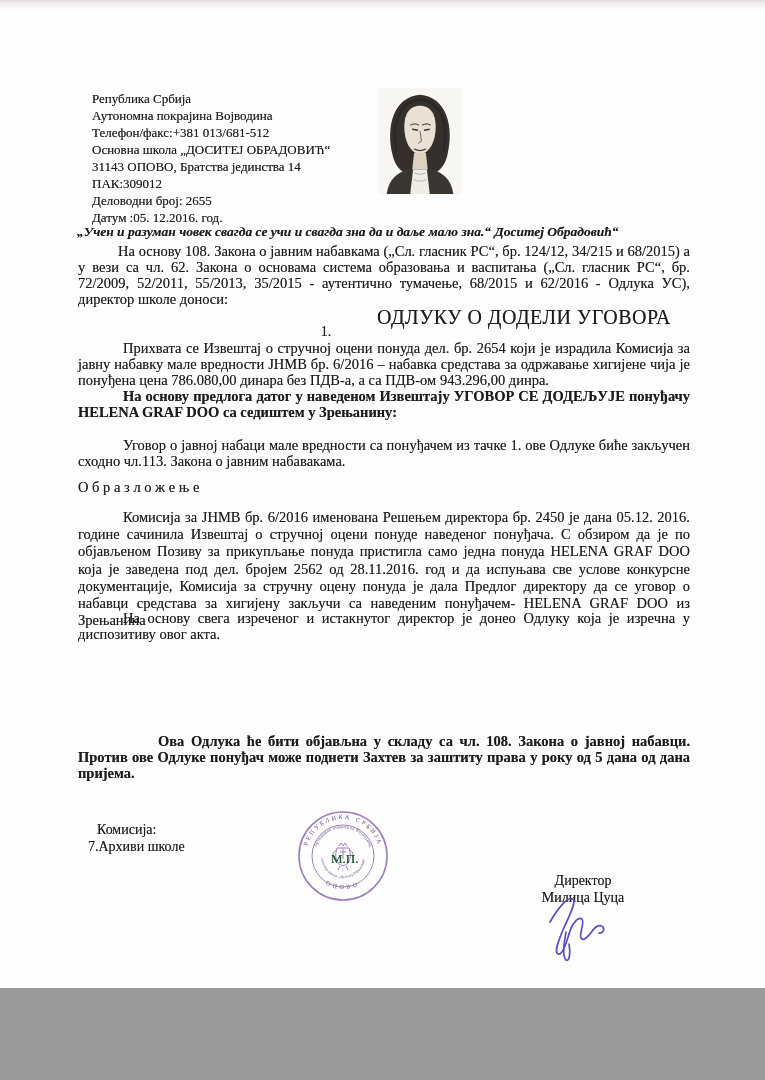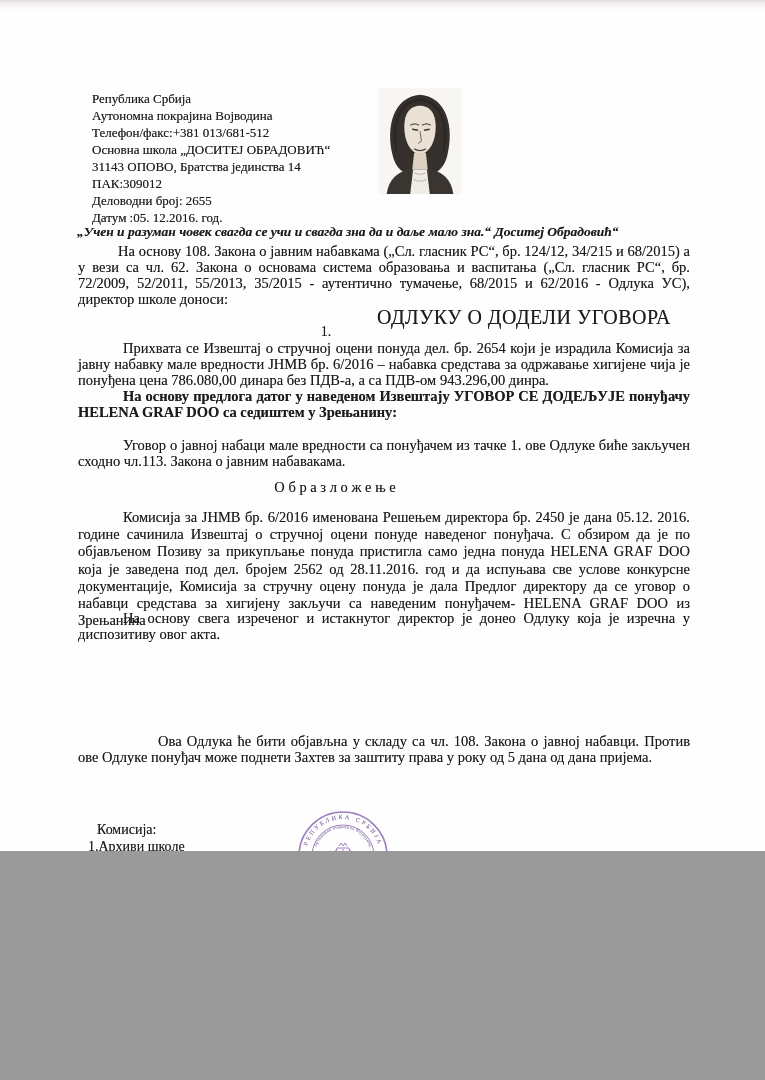--- a/index.html
+++ b/index.html
@@ -1,18 +1,18 @@
 <!DOCTYPE html>
 <html><head>
 <meta charset="utf-8">
 <style>
   html,body{margin:0;padding:0;background:#9a9a9a;}
   .page{
     position:relative;
-    width:765px;height:851px;
+    width:765px;height:988px;
     background:#fefefe;
     overflow:hidden;
     font-family:"Liberation Serif","DejaVu Serif",serif;
     color:#1c1c1c;
   }
   .scan-edge{
     position:absolute;left:0;top:0;width:765px;height:10px;
     background:linear-gradient(to bottom, #d6ccd2 0%, #efe9ec 40%, rgba(255,255,255,0) 100%);
     opacity:.7;
   }
@@ -22,37 +22,37 @@
   }
   .portrait{position:absolute;left:378px;top:88px;width:84px;height:106px;}
   .quote{
     position:absolute;left:77px;top:224px;width:616px;
     font-size:13.5px;font-style:italic;font-weight:bold;white-space:nowrap;
   }
   .body-block{position:absolute;left:78px;width:612px;font-size:14.5px;}
   .just{text-align:justify;}
   .ind45{text-indent:45px;}
   .ind40{text-indent:40px;}
-  .ind80{text-indent:80px;}
+  .ind80{text-indent:80px;font-weight:bold;}
   .intro{top:243px;line-height:16px;}
   .title{top:306px;left:85px;width:586px;text-align:right;font-size:20px;letter-spacing:.5px;white-space:nowrap;}
   .num{top:324px;width:496px;text-align:center;font-size:14px;}
   .p1{top:341px;line-height:15.8px;}
   .p2{top:389px;line-height:15.8px;font-weight:bold;}
   .p3{top:437px;line-height:16px;}
-  .obraz{top:479px;width:514px;text-align:center;}
+  .obraz{top:479px;width:514px;text-align:left;}
   .p4{top:509px;line-height:17.2px;}
   .p5{top:610px;line-height:16px;}
   .pouka{top:692px;padding-left:45px;}
   .p6{top:734px;line-height:15.8px;}
   .deliver{position:absolute;left:88px;top:822px;font-size:14px;line-height:16.5px;}
   .deliver .l1{padding-left:9px;}
   .stamp{position:absolute;left:297px;top:810px;width:92px;height:92px;opacity:.85;}
   .mp{position:absolute;left:331px;top:851px;font-size:13px;color:#14532d;}
-  .director{position:absolute;left:518px;top:872px;width:130px;text-align:right;font-size:14px;line-height:17px;}
+  .director{position:absolute;left:518px;top:872px;width:130px;text-align:center;font-size:14px;line-height:17px;}
   .signature{position:absolute;left:536px;top:892px;width:84px;height:70px;}
   .soft{text-shadow:0 0 .4px rgba(20,20,20,.55);}
 </style>
 </head>
 <body>
 
 <div class="page soft">
 
   <div class="scan-edge"></div>
 
@@ -106,21 +106,21 @@
 
   <div class="body-block just ind45 p4">Комисија за  ЈНМВ бр. 6/2016 именована Решењем директора  бр. 2450 је дана 05.12. 2016. године сачинила  Извештај о стручној оцени понуде наведеног понуђача. С обзиром да је по објављеном Позиву за прикупљање понуда пристигла само једна понуда HELENA GRAF DOO која је  заведена под дел. бројем 2562 од 28.11.2016. год и да испуњава све услове конкурсне документације, Комисија за стручну оцену понуда је дала Предлог директору да се уговор о набавци средстава за хигијену закључи са наведеним понуђачем- HELENA GRAF DOO из Зрењанина</div>
 
   <div class="body-block just ind45 p5">На основу  свега изреченог и истакнутог директор је донео Одлуку која је изречна у диспозитиву овог акта.</div>
 
 
   <div class="body-block just ind80 p6">Ова Одлука ће бити објављна у складу са чл. 108. Закона о јавној набавци. Против ове Одлуке понуђач може поднети Захтев за заштиту права у року од 5 дана од дана пријема.</div>
 
   <div class="deliver">
     <div class="l1">Комисија:</div>
-    <div>1.Архиви школе</div>
+    <div>7.Архиви школе</div>
   </div>
 
   <svg class="stamp" viewBox="0 0 92 92">
     <defs>
       <path id="arcTop" d="M 9,46 A 37,37 0 0 1 83,46" fill="none"></path>
       <path id="arcBottom" d="M 13,46 A 33,33 0 0 0 79,46" fill="none"></path>
       <path id="arcMid" d="M 18,46 A 28,28 0 0 1 74,46" fill="none"></path>
       <path id="arcInner" d="M 24,46 A 22,22 0 0 0 68,46" fill="none"></path>
     </defs>
     <circle cx="46" cy="46" r="44" fill="none" stroke="#8c6ab4" stroke-width="1.6"></circle>

